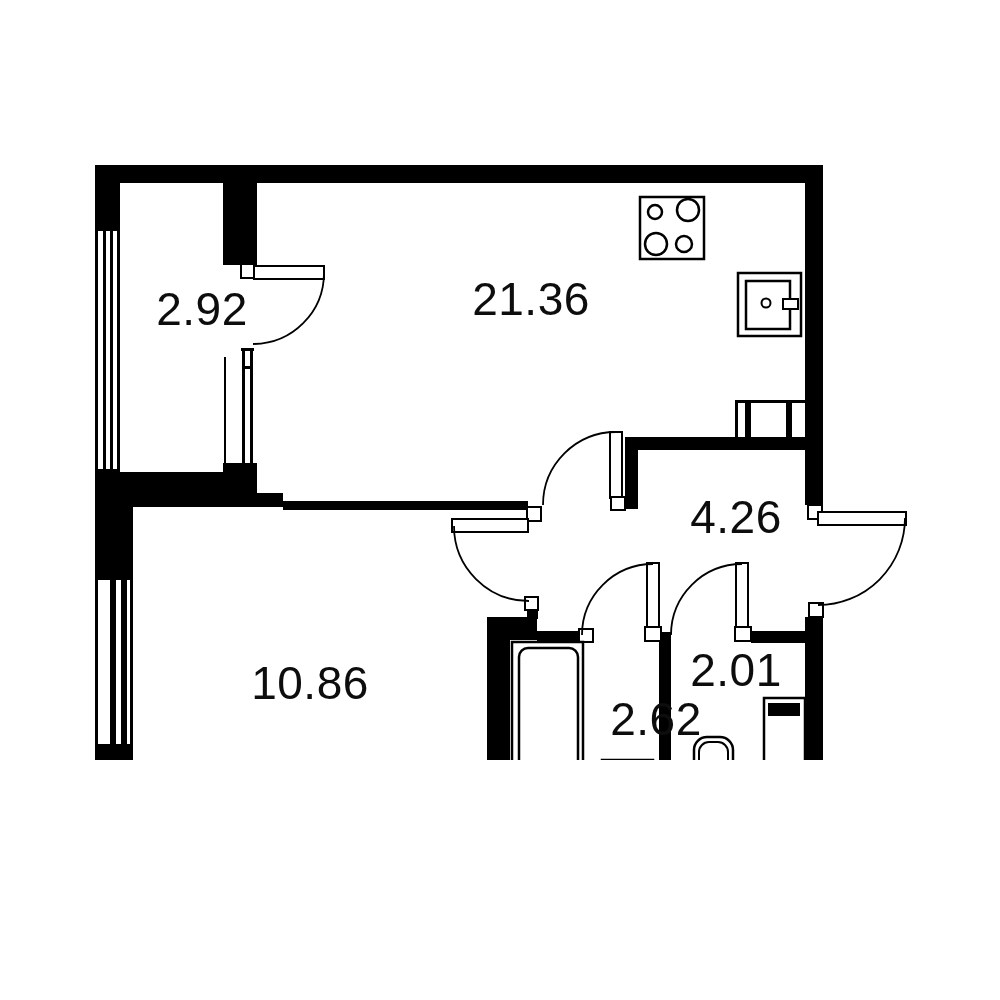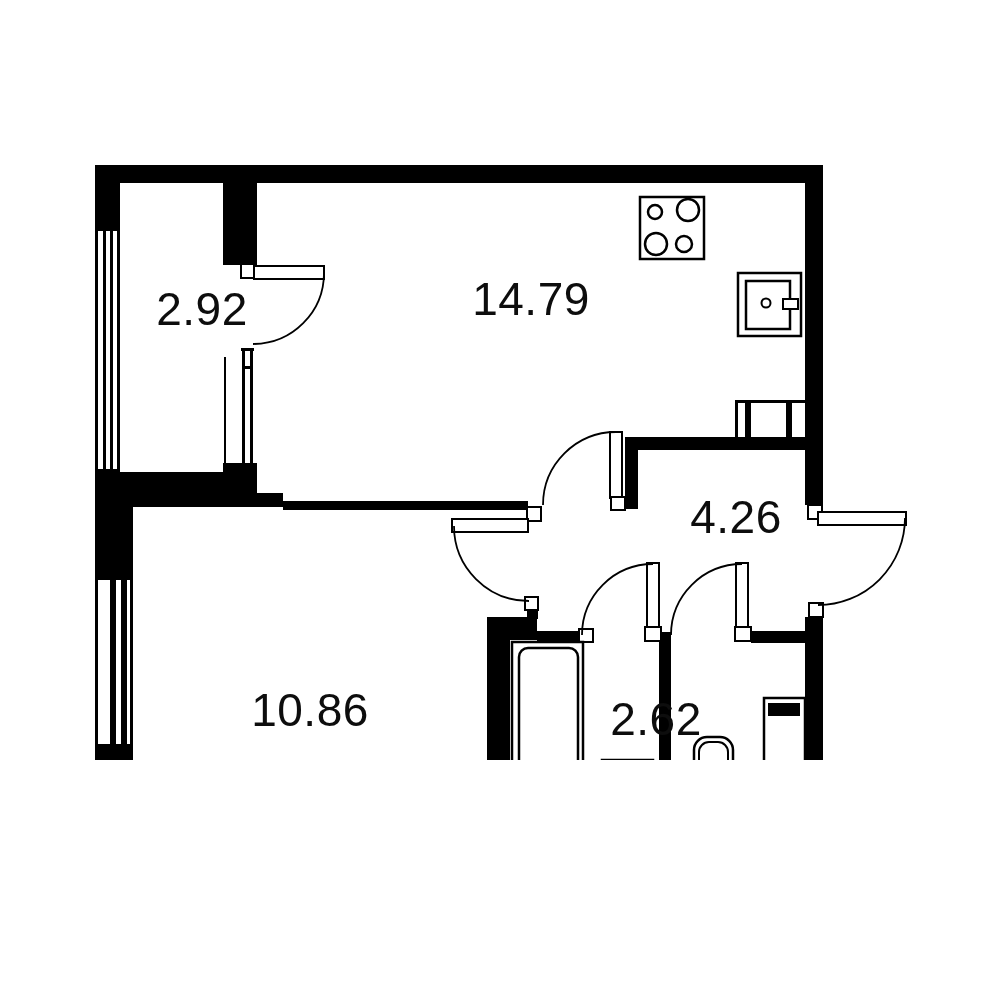--- a/index.html
+++ b/index.html
@@ -169,21 +169,22 @@
 
     <g>
       <rect class="ln" x="764" y="698" width="41" height="80"></rect>
       <rect class="wall" x="768" y="703" width="32" height="13"></rect>
       <rect class="wall" x="768" y="763" width="32" height="12"></rect>
     </g>
   </svg>
 
   <div class="room-label" style="left:202px;top:309px;">2.92</div>
 
-  <div class="room-label" style="left:531px;top:299px;">14.79</div>
+  <div class="room-label" style="left:531px;top:299px;">21.36</div>
 
   <div class="room-label" style="left:736px;top:517px;">4.26</div>
 
-  <div class="room-label" style="left:310px;top:683px;margin-top:27px;">10.86</div>
+  <div class="room-label" style="left:310px;top:683px;">10.86</div>
 
   <div class="room-label" style="left:656px;top:719px;">2.62</div>
 
+  <div class="room-label" style="left:736px;top:670px;">2.01</div>
 </div>
 
 </body></html>

